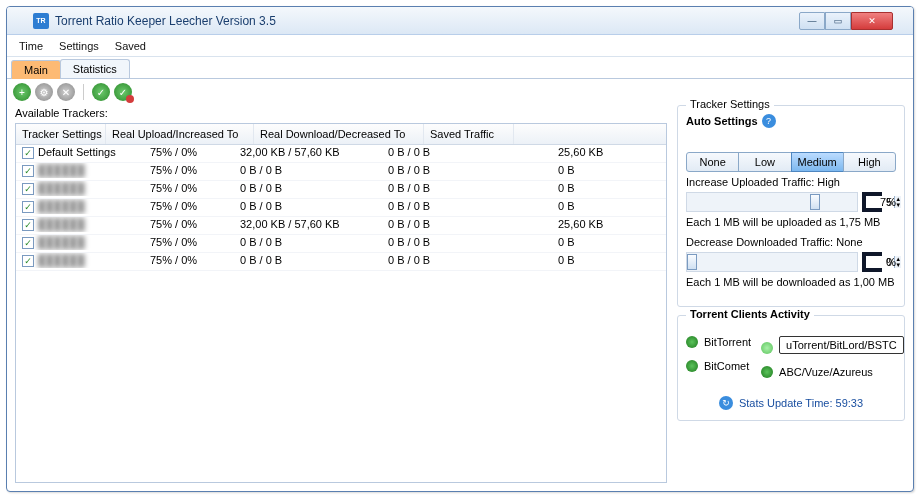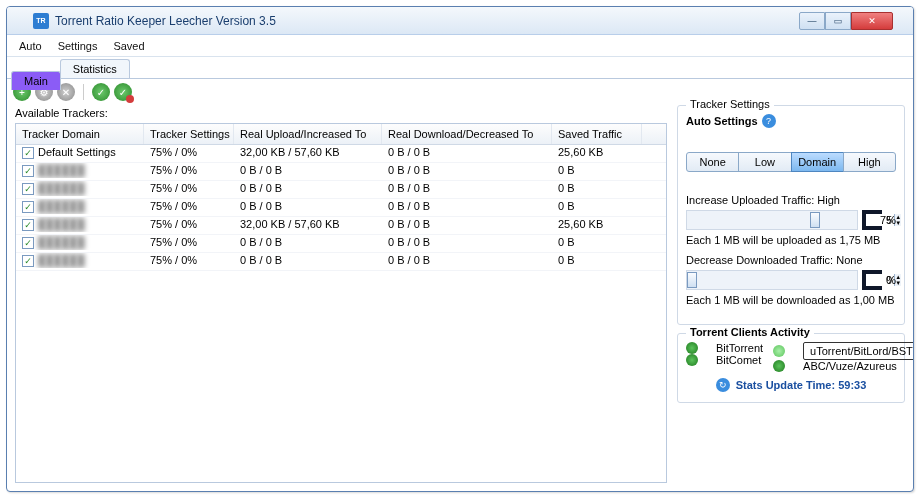--- a/index.html
+++ b/index.html
@@ -9,21 +9,21 @@
 .app-icon{width:16px;height:16px;background:#2d7dd2;border-radius:2px;margin:0 6px;display:flex;align-items:center;justify-content:center;color:#fff;font-size:7px;font-weight:bold}
 .title{color:#1a3e6e;font-size:12px;flex:1}
 .winbtns{display:flex;gap:0}
 .winbtn{width:26px;height:18px;border:1px solid #8aa8c8;background:linear-gradient(#eaf2fb,#cfe0f2);display:flex;align-items:center;justify-content:center;font-size:9px;color:#2a4a6a}
 .winbtn.min{border-radius:2px 0 0 2px}
 .winbtn.close{border-radius:0 2px 2px 0;background:linear-gradient(#f08080,#d43c3c);color:#fff;width:42px;border-color:#a83030}
 .menubar{height:22px;display:flex;align-items:center;padding:0 4px;border-bottom:1px solid #d9e3ee}
 .menuitem{padding:2px 8px;color:#111}
 .tabbar{height:22px;display:flex;align-items:flex-end;padding:0 4px;background:#fff;border-bottom:1px solid #b9c9de}
 .tab{padding:3px 12px;border:1px solid #b9c9de;border-bottom:none;border-radius:3px 3px 0 0;background:#f1f6fb;margin-right:-1px;position:relative}
-.tab.active{background:#8b5cf6;z-index:2;top:12px}
+.tab.active{background:#fdba74;z-index:2;top:1px}
 .toolbar{height:26px;display:flex;align-items:center;padding:2px 6px;gap:4px}
 .tbtn{width:18px;height:18px;border-radius:9px;display:flex;align-items:center;justify-content:center;font-size:10px;color:#fff}
 .tbtn.add{background:radial-gradient(#6cc96c,#2a8a2a)}
 .tbtn.gear{background:radial-gradient(#d0d0d0,#888)}
 .tbtn.del{background:radial-gradient(#d0d0d0,#888)}
 .tbtn.ok{background:radial-gradient(#6cc96c,#2a8a2a)}
 .tbtn.bad{background:radial-gradient(#6cc96c,#2a8a2a);position:relative}
 .tbtn.bad::after{content:"";position:absolute;right:-2px;bottom:-2px;width:8px;height:8px;background:#d43c3c;border-radius:4px}
 .divider{width:1px;height:16px;background:#ccc;margin:0 4px}
 .content{flex:1;display:flex;padding:0 8px 8px 8px;gap:10px}
@@ -36,59 +36,59 @@
 .grow{display:flex;border-bottom:1px solid #f2f4f8;align-items:flex-start;height:18px}
 .gc{padding:1px 6px;white-space:nowrap;overflow:hidden}
 .chk{width:12px;height:12px;border:1px solid #7a9ac0;background:#fff;display:inline-flex;align-items:center;justify-content:center;margin-right:4px;font-size:9px;color:#2a8a2a}
 .blur{color:transparent;text-shadow:0 0 5px #999}
 .right{width:228px;display:flex;flex-direction:column;gap:8px}
 .fieldset{border:1px solid #cfd9e6;border-radius:3px;padding:8px 8px 10px 8px;position:relative}
 .legend{position:absolute;top:-8px;left:8px;background:#fff;padding:0 4px}
 .bold{font-weight:bold}
 .autoset{display:flex;align-items:center;gap:4px;margin-bottom:24px}
 .help{width:14px;height:14px;border-radius:7px;background:#3a8dde;color:#fff;font-size:9px;display:flex;align-items:center;justify-content:center}
-.seg{display:flex;margin-bottom:22px}
+.seg{display:flex;margin-bottom:4px}
 .segbtn{flex:1;border:1px solid #8aa8c8;padding:3px 0;text-align:center;background:linear-gradient(#f6f9fd,#e2ebf5);margin-left:-1px}
 .segbtn:first-child{border-radius:3px 0 0 3px;margin-left:0}
 .segbtn:last-child{border-radius:0 3px 3px 0}
 .segbtn.active{background:linear-gradient(#bcdcff,#7db8ef);border-color:#4e86c0}
 .sliderrow{display:flex;align-items:center;gap:4px;margin:4px 0 2px 0}
 .slider{flex:1;height:20px;background:#eef3f9;border:1px solid #cfd9e6;position:relative}
 .thumb{position:absolute;top:1px;width:10px;height:16px;background:linear-gradient(#fafcff,#cfe0f2);border:1px solid #7a9ac0}
 .spin{width:20px;height:20px;border:4px solid #0f172a;display:flex}
 .spin input{width:28px;border:none;text-align:right;padding-right:2px;font-size:11px}
 .spin .arrows{width:14px;display:flex;flex-direction:column}
 .spin .arrows div{flex:1;border-left:1px solid #9fb6d0;font-size:6px;display:flex;align-items:center;justify-content:center;background:#eef3f9}
 .note{margin:4px 0 8px 0}
-.clients .row{display:flex;align-items:center;gap:18px;margin:0 0}
+.clients .row{display:flex;align-items:flex-end;gap:6px;margin:12px 0}
 .dot{width:12px;height:12px;border-radius:6px;background:radial-gradient(#5bc35b,#1e7a1e)}
 .dot.light{background:radial-gradient(#a8f0a8,#5bc35b)}
 .boxed{border:1px solid #333;border-radius:2px;padding:2px 6px}
 .clients .cols{display:flex;gap:10px}
 .clients .col{flex:1}
 .stats{display:flex;align-items:center;gap:6px;margin-top:6px;justify-content:center}
 .stats .ref{width:14px;height:14px;border-radius:7px;background:#3a8dde;color:#fff;font-size:9px;display:flex;align-items:center;justify-content:center}
-.stats .txt{color:#1a4fa0;font-weight:bold}
+.stats .txt{color:#1a4fa0;font-weight:normal}
 </style>
 </head>
 <body>
 
 <div class="window">
   <div class="titlebar">
     <div class="app-icon">TR</div>
     <div class="title">Torrent Ratio Keeper Leecher Version  3.5</div>
     <div class="winbtns">
       <div class="winbtn min">—</div>
       <div class="winbtn">▭</div>
       <div class="winbtn close">✕</div>
     </div>
   </div>
 
   <div class="menubar">
-    <div class="menuitem">Auto</div>
+    <div class="menuitem">Time</div>
     <div class="menuitem">Settings</div>
     <div class="menuitem">Saved</div>
   </div>
 
   <div class="tabbar">
     <div class="tab active">Main</div>
     <div class="tab">Statistics</div>
   </div>
 
   <div class="toolbar">
@@ -98,21 +98,20 @@
     <div class="divider"></div>
     <div class="tbtn ok">✓</div>
     <div class="tbtn bad">✓</div>
   </div>
 
   <div class="content">
     <div class="left">
       <div class="section-label">Available Trackers:</div>
       <div class="grid">
         <div class="ghead">
-          <div class="gh c0">Tracker Domain</div>
           <div class="gh c1">Tracker Settings</div>
           <div class="gh c2">Real Upload/Increased To</div>
           <div class="gh c3">Real Download/Decreased To</div>
           <div class="gh c4">Saved Traffic</div>
         </div>
         <div id="rows">
             <div class="grow">
               <div class="gc c0"><span class="chk">✓</span><span class="">Default Settings</span></div>
               <div class="gc c1">75% / 0%</div>
               <div class="gc c2">32,00 KB / 57,60 KB</div>
@@ -168,21 +167,21 @@
     <div class="right">
       <div class="fieldset">
         <div class="legend">Tracker Settings</div>
         <div class="autoset">
           <span class="bold">Auto Settings</span>
           <span class="help">?</span>
         </div>
         <div class="seg">
           <div class="segbtn">None</div>
           <div class="segbtn">Low</div>
-          <div class="segbtn active">Domain</div>
+          <div class="segbtn active">Medium</div>
           <div class="segbtn">High</div>
         </div>
 
         <div>Increase Uploaded Traffic: High</div>
         <div class="sliderrow">
           <div class="slider">
               <div class="thumb" style="left:72%"></div>
             </div>
           <div class="spin">
             <input value="75" style="">

